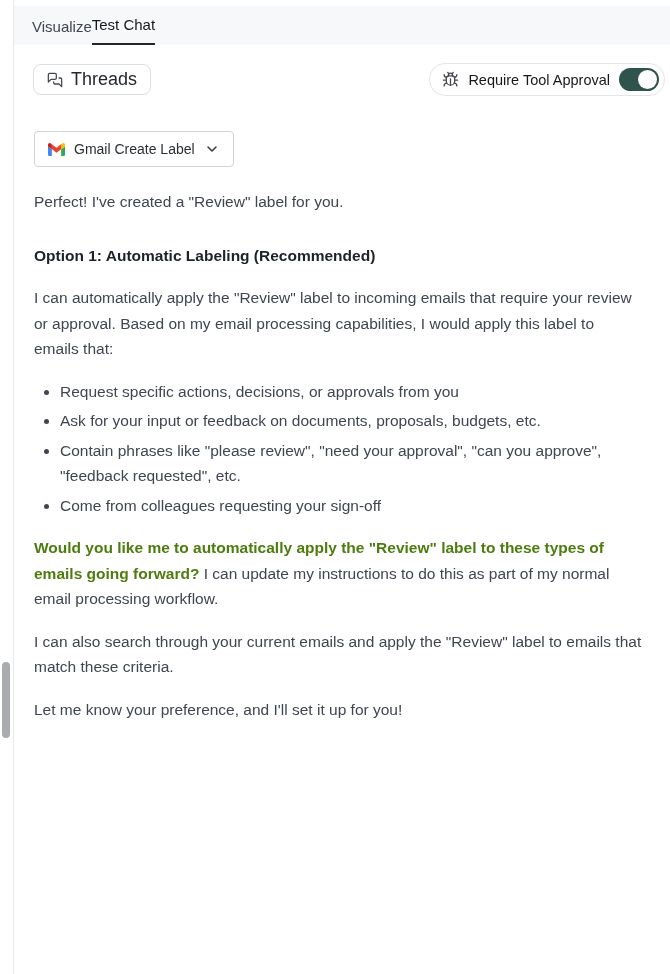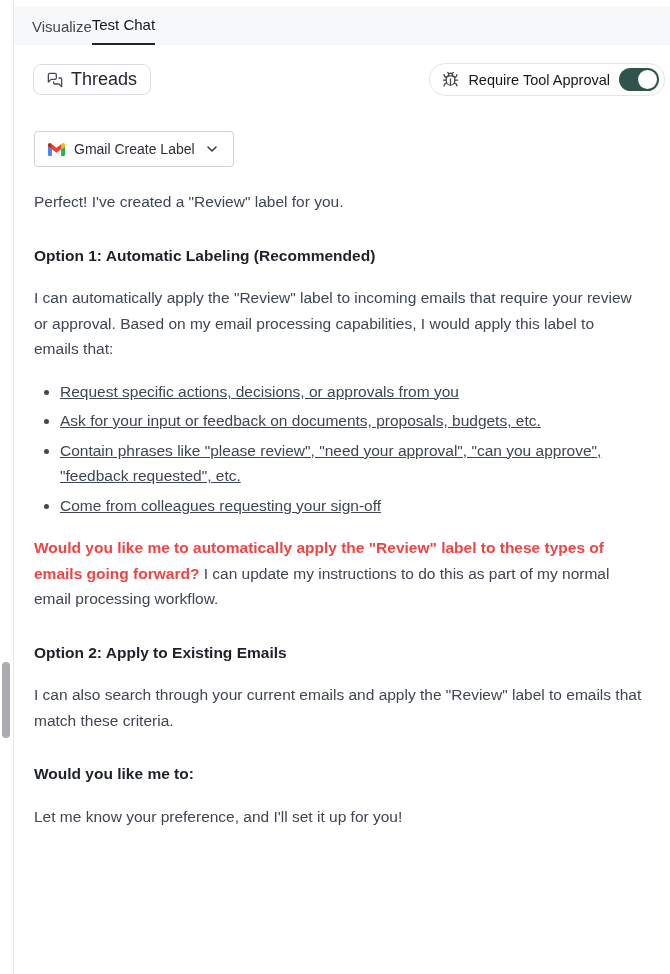--- a/index.html
+++ b/index.html
@@ -46,22 +46,22 @@
   
   .msg { padding:0 28px 14px 20px; font-size:15.5px; line-height:25.5px; color:#3f4651; }
   .toolcall {
     margin-top:35px; display:inline-flex; align-items:center; gap:9px; height:36px; padding:0 13px;
     border:1px solid #cfd2d6; border-radius:4px; background:#fff;
     font-family:inherit; font-size:14px; color:#2a2f36; cursor:pointer;
   }
   .msg p { margin:17px 0; }
   .msg p.first { margin-top:22px; }
   .msg h3 { margin:28px 0 17px; font-size:15.5px; line-height:25.5px; color:#1d2229; font-weight:700; }
-  .msg strong { color:#ef4444; font-weight:700; }
-  .msg ul { margin:12px 0 17px; padding-left:26px;text-decoration:underline; }
+  .msg strong { color:#4d7c0f; font-weight:700; }
+  .msg ul { margin:12px 0 17px; padding-left:26px; }
   .msg ol { margin:17px 0; padding-left:27px; }
   .msg li { margin:4px 0; }
   .msg p.last { margin-bottom:0; }
 </style>
 </head>
 <body>
 
 <div class="app">
 
   <div class="left-rail">
@@ -137,23 +137,21 @@
 
       <ul>
         <li>Request specific actions, decisions, or approvals from you</li>
         <li>Ask for your input or feedback on documents, proposals, budgets, etc.</li>
         <li>Contain phrases like "please review", "need your approval", "can you approve", "feedback requested", etc.</li>
         <li>Come from colleagues requesting your sign-off</li>
       </ul>
 
       <p><strong>Would you like me to automatically apply the "Review" label to these types of emails going forward?</strong><span> I can update my instructions to do this as part of my normal email processing workflow.</span></p>
 
-      <h3>Option 2: Apply to Existing Emails</h3>
       <p>I can also search through your current emails and apply the "Review" label to emails that match these criteria.</p>
 
-      <h3>Would you like me to:</h3>
 
 
       <p class="last">Let me know your preference, and I'll set it up for you!</p>
 
     </div>
   </div>
 </div>
 
 </body></html>

